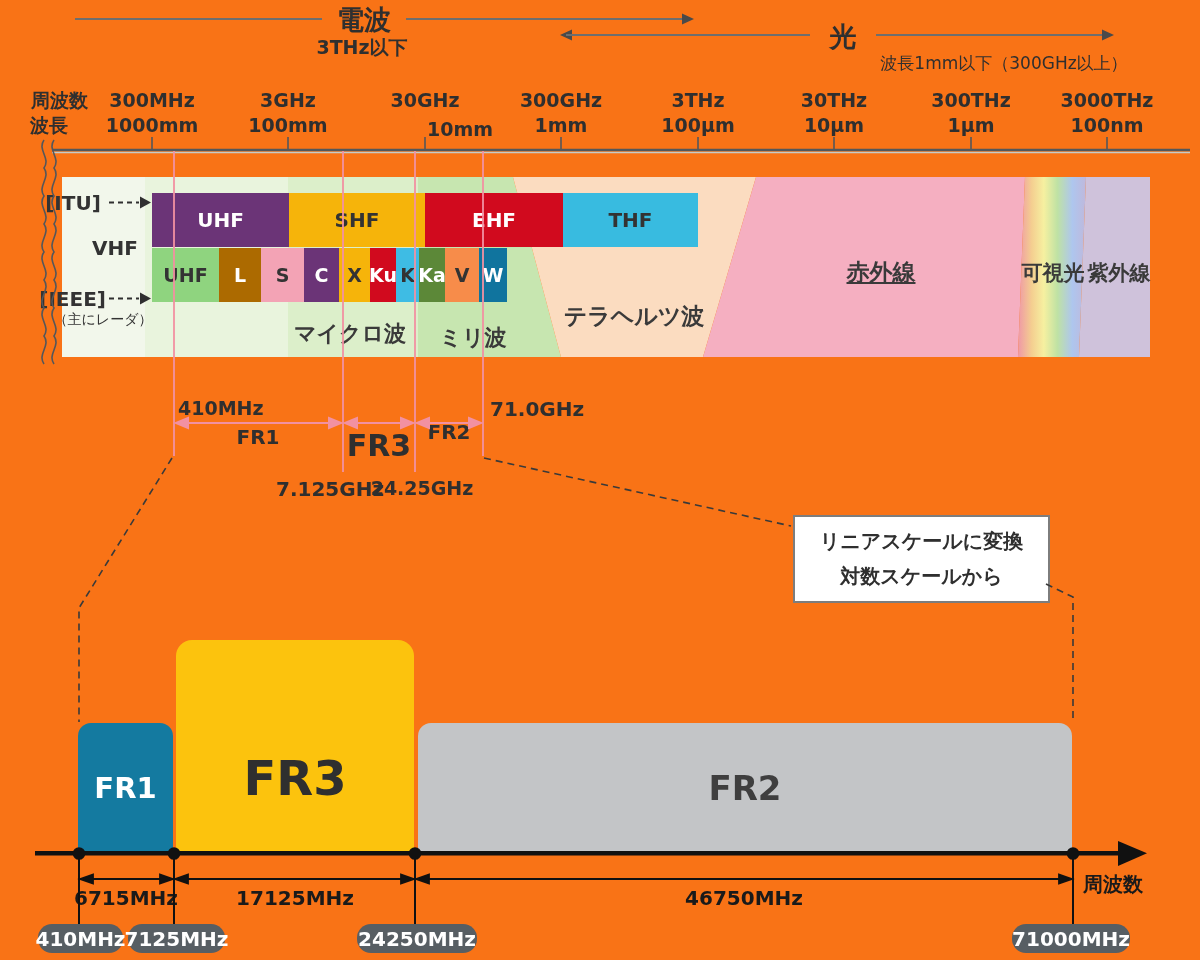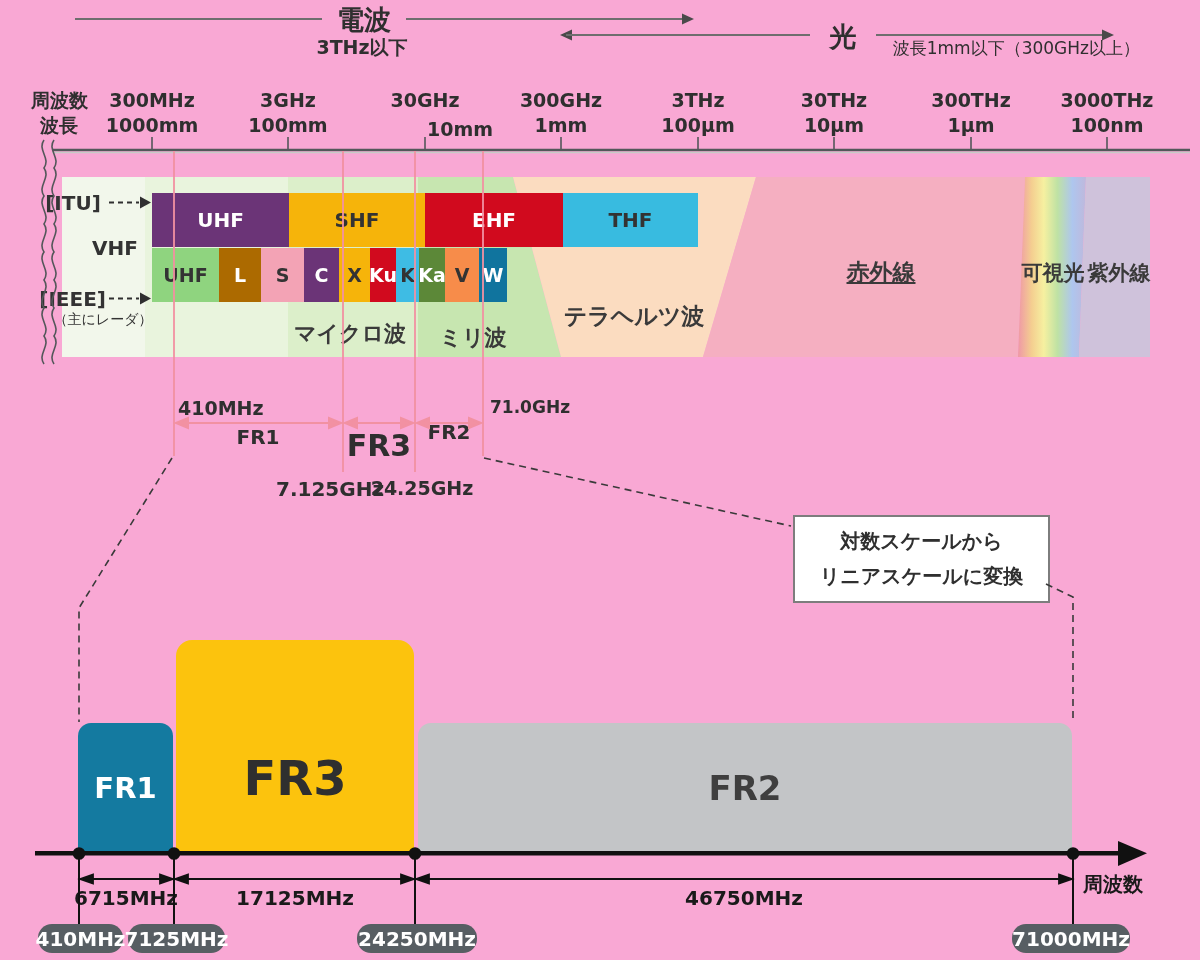--- a/index.html
+++ b/index.html
@@ -1,16 +1,16 @@
 <!DOCTYPE html>
 <html><head>
 <meta charset="utf-8">
 <style>
   html,body{margin:0;padding:0;background:#ffffff;}
-  #stage{position:relative;width:1200px;height:960px;overflow:hidden;background:#f9a8d4;
+  #stage{position:relative;width:1200px;height:960px;overflow:hidden;background:#f97316;
          font-family:"DejaVu Sans","Liberation Sans",sans-serif;color:#333;}
   .abs{position:absolute;}
   svg.layer{position:absolute;left:0;top:0;pointer-events:none;}
   .ctr{text-align:center;}
   .t19{font-size:19px;font-weight:600;color:#2f2f2f;line-height:22px;}
   .t17{font-size:17px;font-weight:500;color:#2f2f2f;}
   .big{font-size:27px;font-weight:600;color:#2f2f2f;}
   .box{display:flex;align-items:center;justify-content:center;font-weight:700;font-size:20px;}
   .box2{display:flex;align-items:center;justify-content:center;font-weight:700;font-size:19px;}
   .zlab{font-weight:600;color:#3a3a3a;}
@@ -44,24 +44,24 @@
     <polygon points="418,177 513,177 561,357 418,357" fill="#C7E6B0"></polygon>
     <polygon points="513,177 756,177 703,357 561,357" fill="#FBDCC0"></polygon>
     <polygon points="756,177 1025,177 1018,357 703,357" fill="#F5AFC1"></polygon>
     <polygon points="1025,177 1086,177 1079,357 1018,357" fill="url(#rainbow)"></polygon>
     <polygon points="1086,177 1150,177 1150,357 1079,357" fill="#CFC2DB"></polygon>
   </svg>
 
   <div class="abs big ctr" style="left:324px;top:2px;width:80px;">電波</div>
   <div class="abs t19 ctr" style="left:292px;top:36px;width:140px;">3THz以下</div>
   <div class="abs big ctr" style="left:813px;top:19px;width:60px;">光</div>
-  <div class="abs t17 ctr" style="left:868px;top:37px;width:272px;text-align:right;">波長1mm以下（300GHz以上）</div>
+  <div class="abs t17 ctr" style="left:868px;top:52px;width:272px;">波長1mm以下（300GHz以上）</div>
 
   <div class="abs t19" style="left:20px;top:89px;width:68px;text-align:right;">周波数</div>
-  <div class="abs t19" style="left:20px;top:114px;width:58px;text-align:right;">波長</div>
+  <div class="abs t19" style="left:20px;top:114px;width:58px;text-align:center;">波長</div>
 
   <div class="abs t19 ctr" style="left:84px;top:89px;width:136px;">300MHz</div>
   <div class="abs t19 ctr" style="left:84px;top:114px;width:136px;">1000mm</div>
   <div class="abs t19 ctr" style="left:220px;top:89px;width:136px;">3GHz</div>
   <div class="abs t19 ctr" style="left:220px;top:114px;width:136px;">100mm</div>
   <div class="abs t19 ctr" style="left:357px;top:89px;width:136px;">30GHz</div>
   <div class="abs t19 ctr" style="left:357px;top:118px;width:136px;text-align:right;">10mm</div>
   <div class="abs t19 ctr" style="left:493px;top:89px;width:136px;">300GHz</div>
   <div class="abs t19 ctr" style="left:493px;top:114px;width:136px;">1mm</div>
   <div class="abs t19 ctr" style="left:630px;top:89px;width:136px;">3THz</div>
@@ -95,30 +95,30 @@
   <div class="abs box2" style="left: 479px; top: 248px; width: 28px; height: 54px; background: rgb(16, 116, 158); color: rgb(255, 255, 255);">W</div>
 
   <div class="abs zlab ctr" style="left:280px;top:319px;width:140px;font-size:22px;">マイクロ波</div>
   <div class="abs zlab ctr" style="left:423px;top:323px;width:100px;font-size:22px;">ミリ波</div>
   <div class="abs zlab ctr" style="left:554px;top:301px;width:160px;font-size:23px;">テラヘルツ波</div>
   <div class="abs zlab ctr" style="left:811px;top:257px;width:140px;font-size:23px;text-decoration:underline;">赤外線</div>
   <div class="abs zlab ctr" style="left:1013px;top:259px;width:80px;font-size:21px;">可視光</div>
   <div class="abs zlab ctr" style="left:1079px;top:259px;width:80px;font-size:21px;">紫外線</div>
 
   <div class="abs frlab" style="left:178px;top:397px;font-size:19px;">410MHz</div>
-  <div class="abs frlab" style="left:490px;top:397px;font-size:17px;">71.0GHz</div>
+  <div class="abs frlab" style="left:490px;top:397px;font-size:20px;">71.0GHz</div>
   <div class="abs frlab ctr" style="left:208px;top:425px;width:100px;font-size:20px;">FR1</div>
   <div class="abs frlab ctr" style="left:329px;top:428px;width:100px;font-size:30px;">FR3</div>
   <div class="abs frlab ctr" style="left:399px;top:420px;width:100px;font-size:20px;">FR2</div>
   <div class="abs frlab ctr" style="left:270px;top:477px;width:120px;font-size:20px;">7.125GHz</div>
   <div class="abs frlab ctr" style="left:362px;top:477px;width:120px;font-size:19px;">24.25GHz</div>
 
   <div class="abs callout" style="left:793px;top:515px;width:253px;height:84px;">
+    <span>リニアスケールに変換</span>
     <span>対数スケールから</span>
-    <span>リニアスケールに変換</span>
   </div>
 
   <div class="abs bar" style="left: 78px; top: 723px; width: 95px; height: 130px; font-size: 29px; font-weight: 600; background: rgb(20, 122, 160); color: rgb(255, 255, 255);">FR1</div>
   <div class="abs bar" style="left: 176px; top: 640px; width: 238px; height: 213px; font-size: 48px; font-weight: 700; padding-top: 62px; box-sizing: border-box; border-radius: 16px 16px 0px 0px; background: rgb(252, 195, 13); color: rgb(47, 47, 47);">FR3</div>
   <div class="abs bar" style="left: 418px; top: 723px; width: 654px; height: 130px; font-size: 34px; font-weight: 600; background: rgb(195, 197, 199); color: rgb(63, 63, 63);">FR2</div>
 
   <div class="abs ctr" style="left:66px;top:886px;width:120px;font-size:20px;font-weight:600;color:#1a1a1a;">6715MHz</div>
   <div class="abs ctr" style="left:225px;top:886px;width:140px;font-size:20px;font-weight:600;color:#1a1a1a;">17125MHz</div>
   <div class="abs ctr" style="left:674px;top:886px;width:140px;font-size:20px;font-weight:600;color:#1a1a1a;">46750MHz</div>
   <div class="abs" style="left:1083px;top:871px;font-size:20px;font-weight:600;color:#1a1a1a;">周波数</div>

